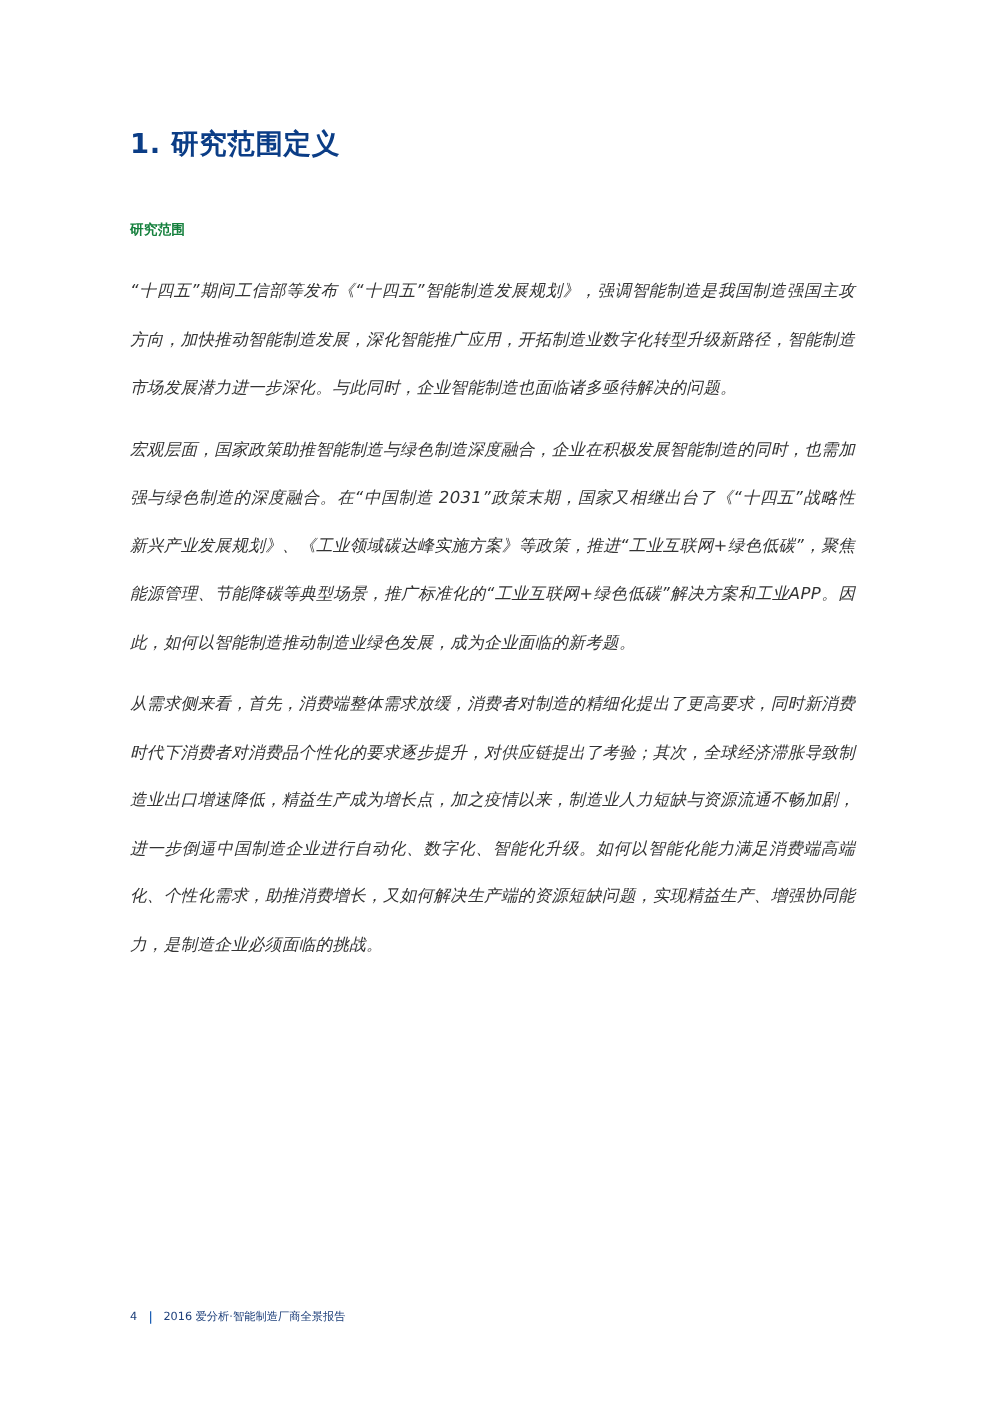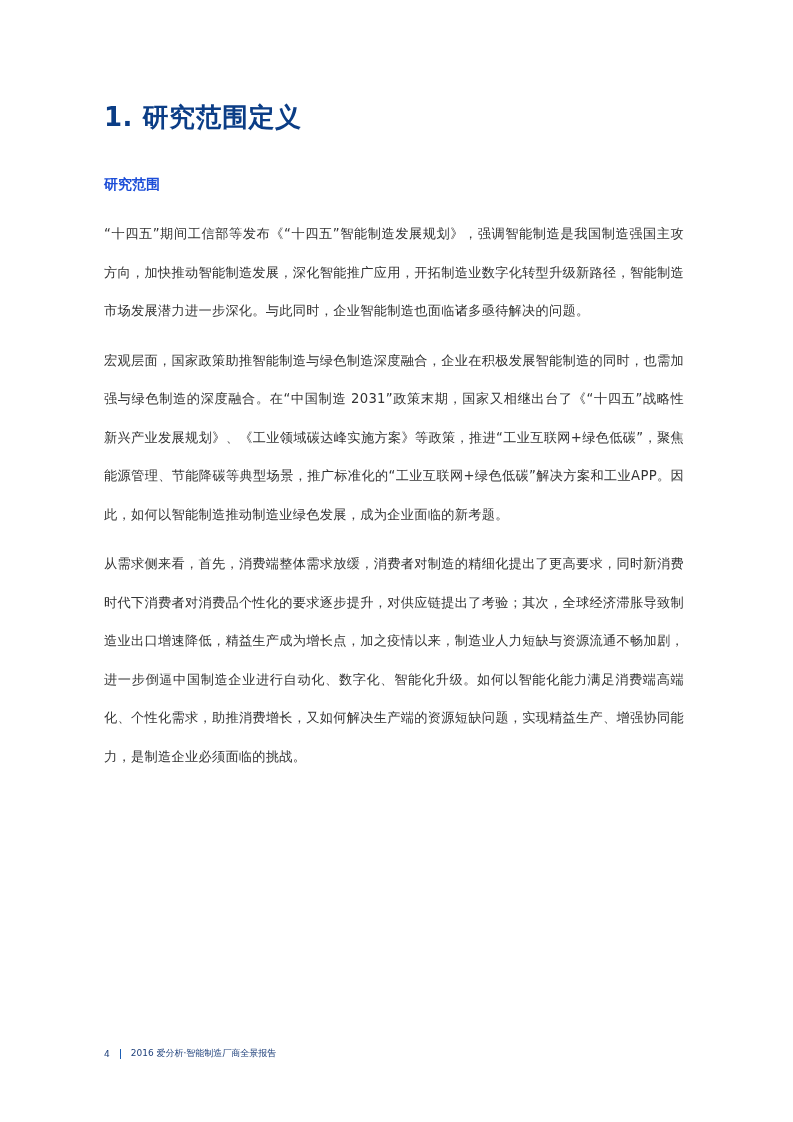--- a/index.html
+++ b/index.html
@@ -3,32 +3,32 @@
 <meta charset="utf-8">
 <style>
   html, body { margin: 0; padding: 0; }
   body {
     width: 793px; height: 1122px; background: #ffffff; position: relative;
     font-family: "DejaVu Sans", "Liberation Sans", sans-serif; color: #2b2b2b;
     overflow: hidden;
   }
   .page-title {
     position: absolute; left: 104px; top: 100px;
-    font-size: 26px; font-weight: bold; color: #0b3d86; letter-spacing: 0.5px;
+    font-size: 22px; font-weight: bold; color: #0b3d86; letter-spacing: 0.5px;
   }
   .section-heading {
     position: absolute; left: 104px; top: 176px;
-    font-size: 14px; font-weight: bold; color: #1d4ed8;
+    font-size: 11px; font-weight: bold; color: #15803d;
   }
   .content {
     position: absolute; left: 104px; top: 215px; width: 580px;
   }
   .para {
     font-size: 13.2px; line-height: 38.5px; margin: 0 0 11px 0; color: #333;
-    text-align: justify; letter-spacing: 0.3px;
+    text-align: justify; letter-spacing: 0.3px; font-style: italic;
   }
   .footer {
     position: absolute; left: 104px; top: 1047px; font-size: 9px; color: #1d3f7a;
     display: flex; align-items: center;
   }
   .footer .sep { margin: 0 10px; width: 1px; height: 10px; background: #1d5fb5; display: inline-block; }
   .footer .num { color: #1d3f7a; }
 </style>
 </head>
 <body>

